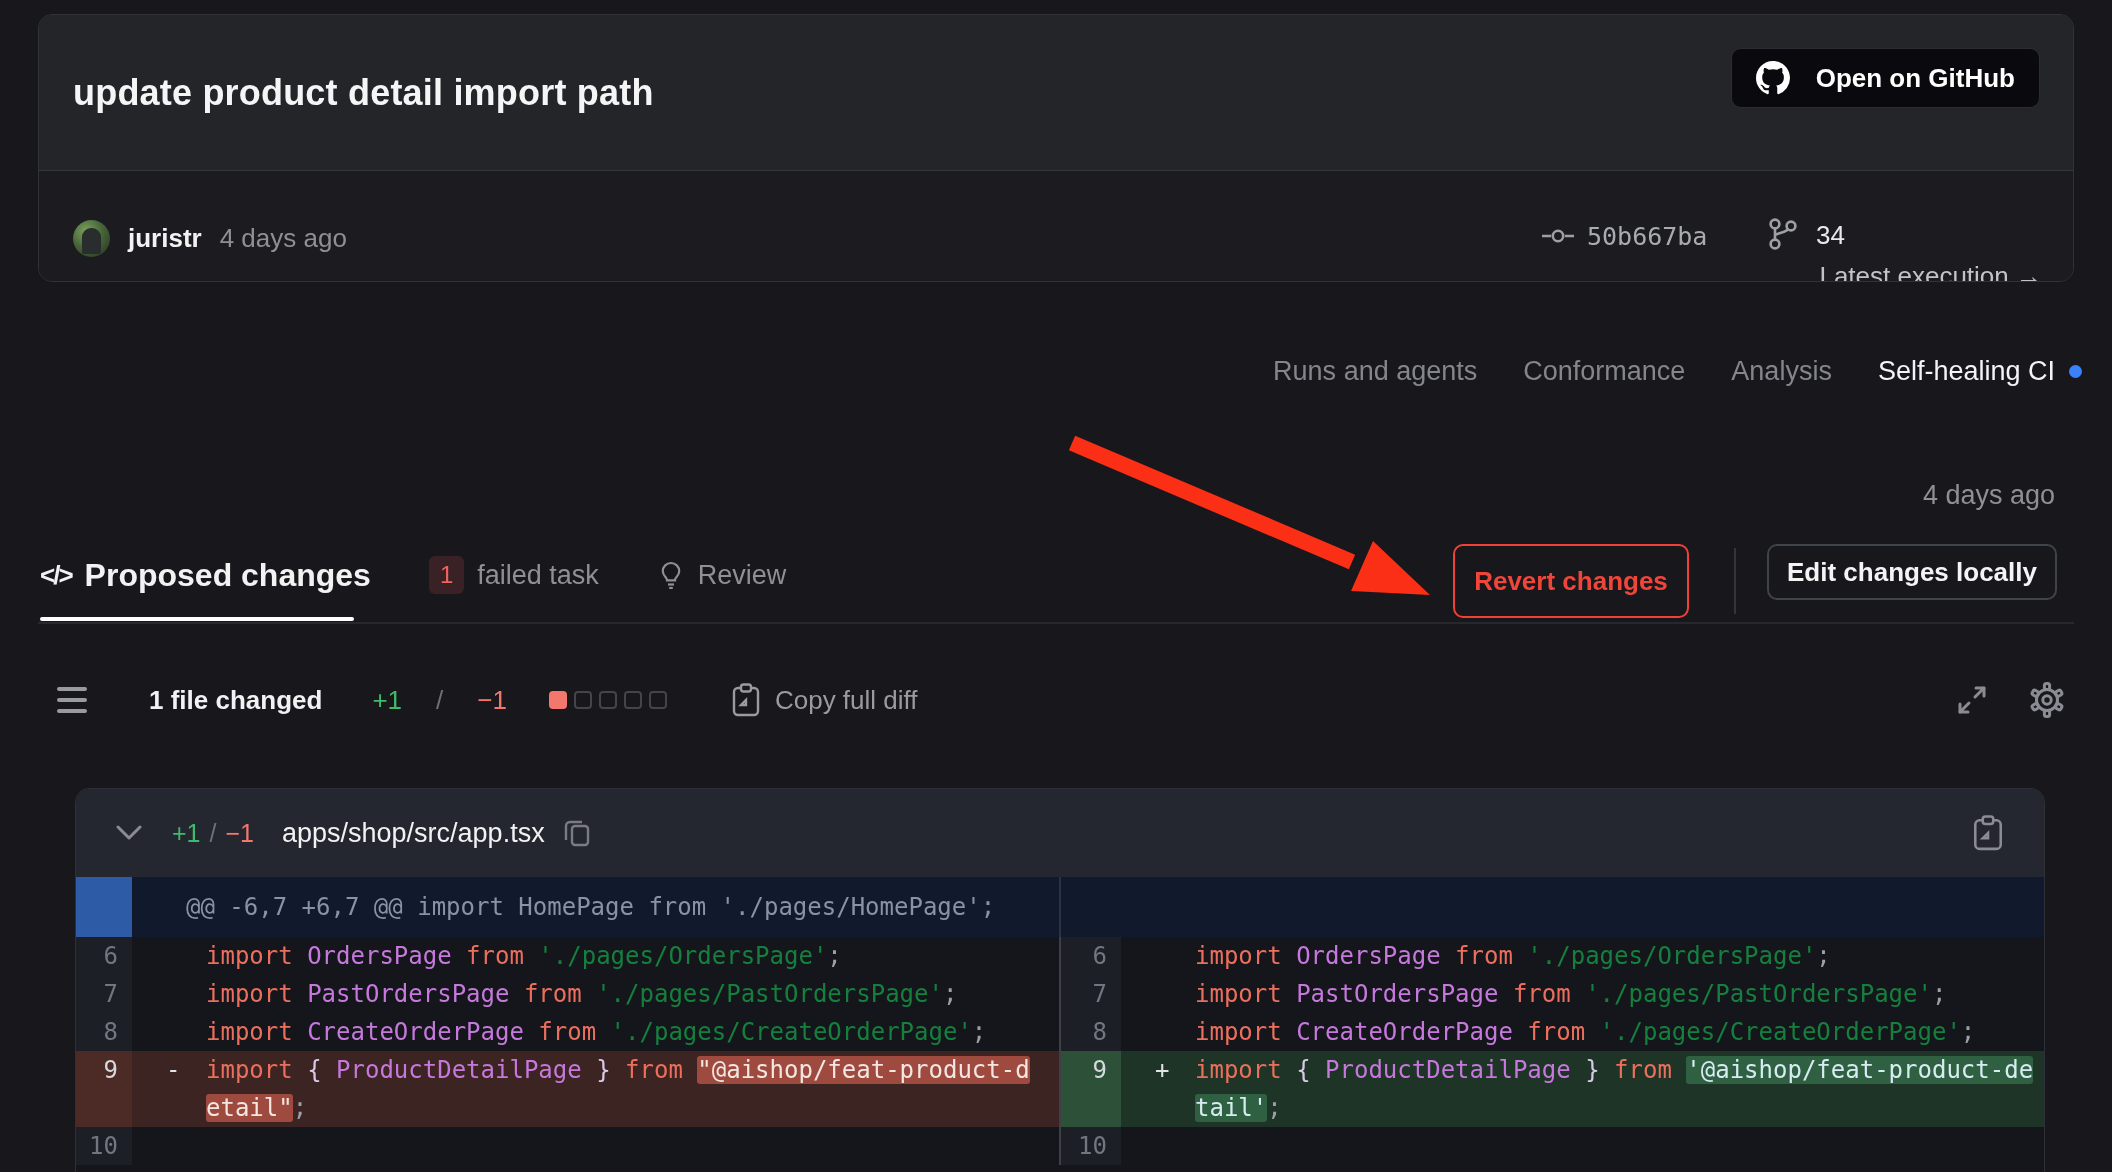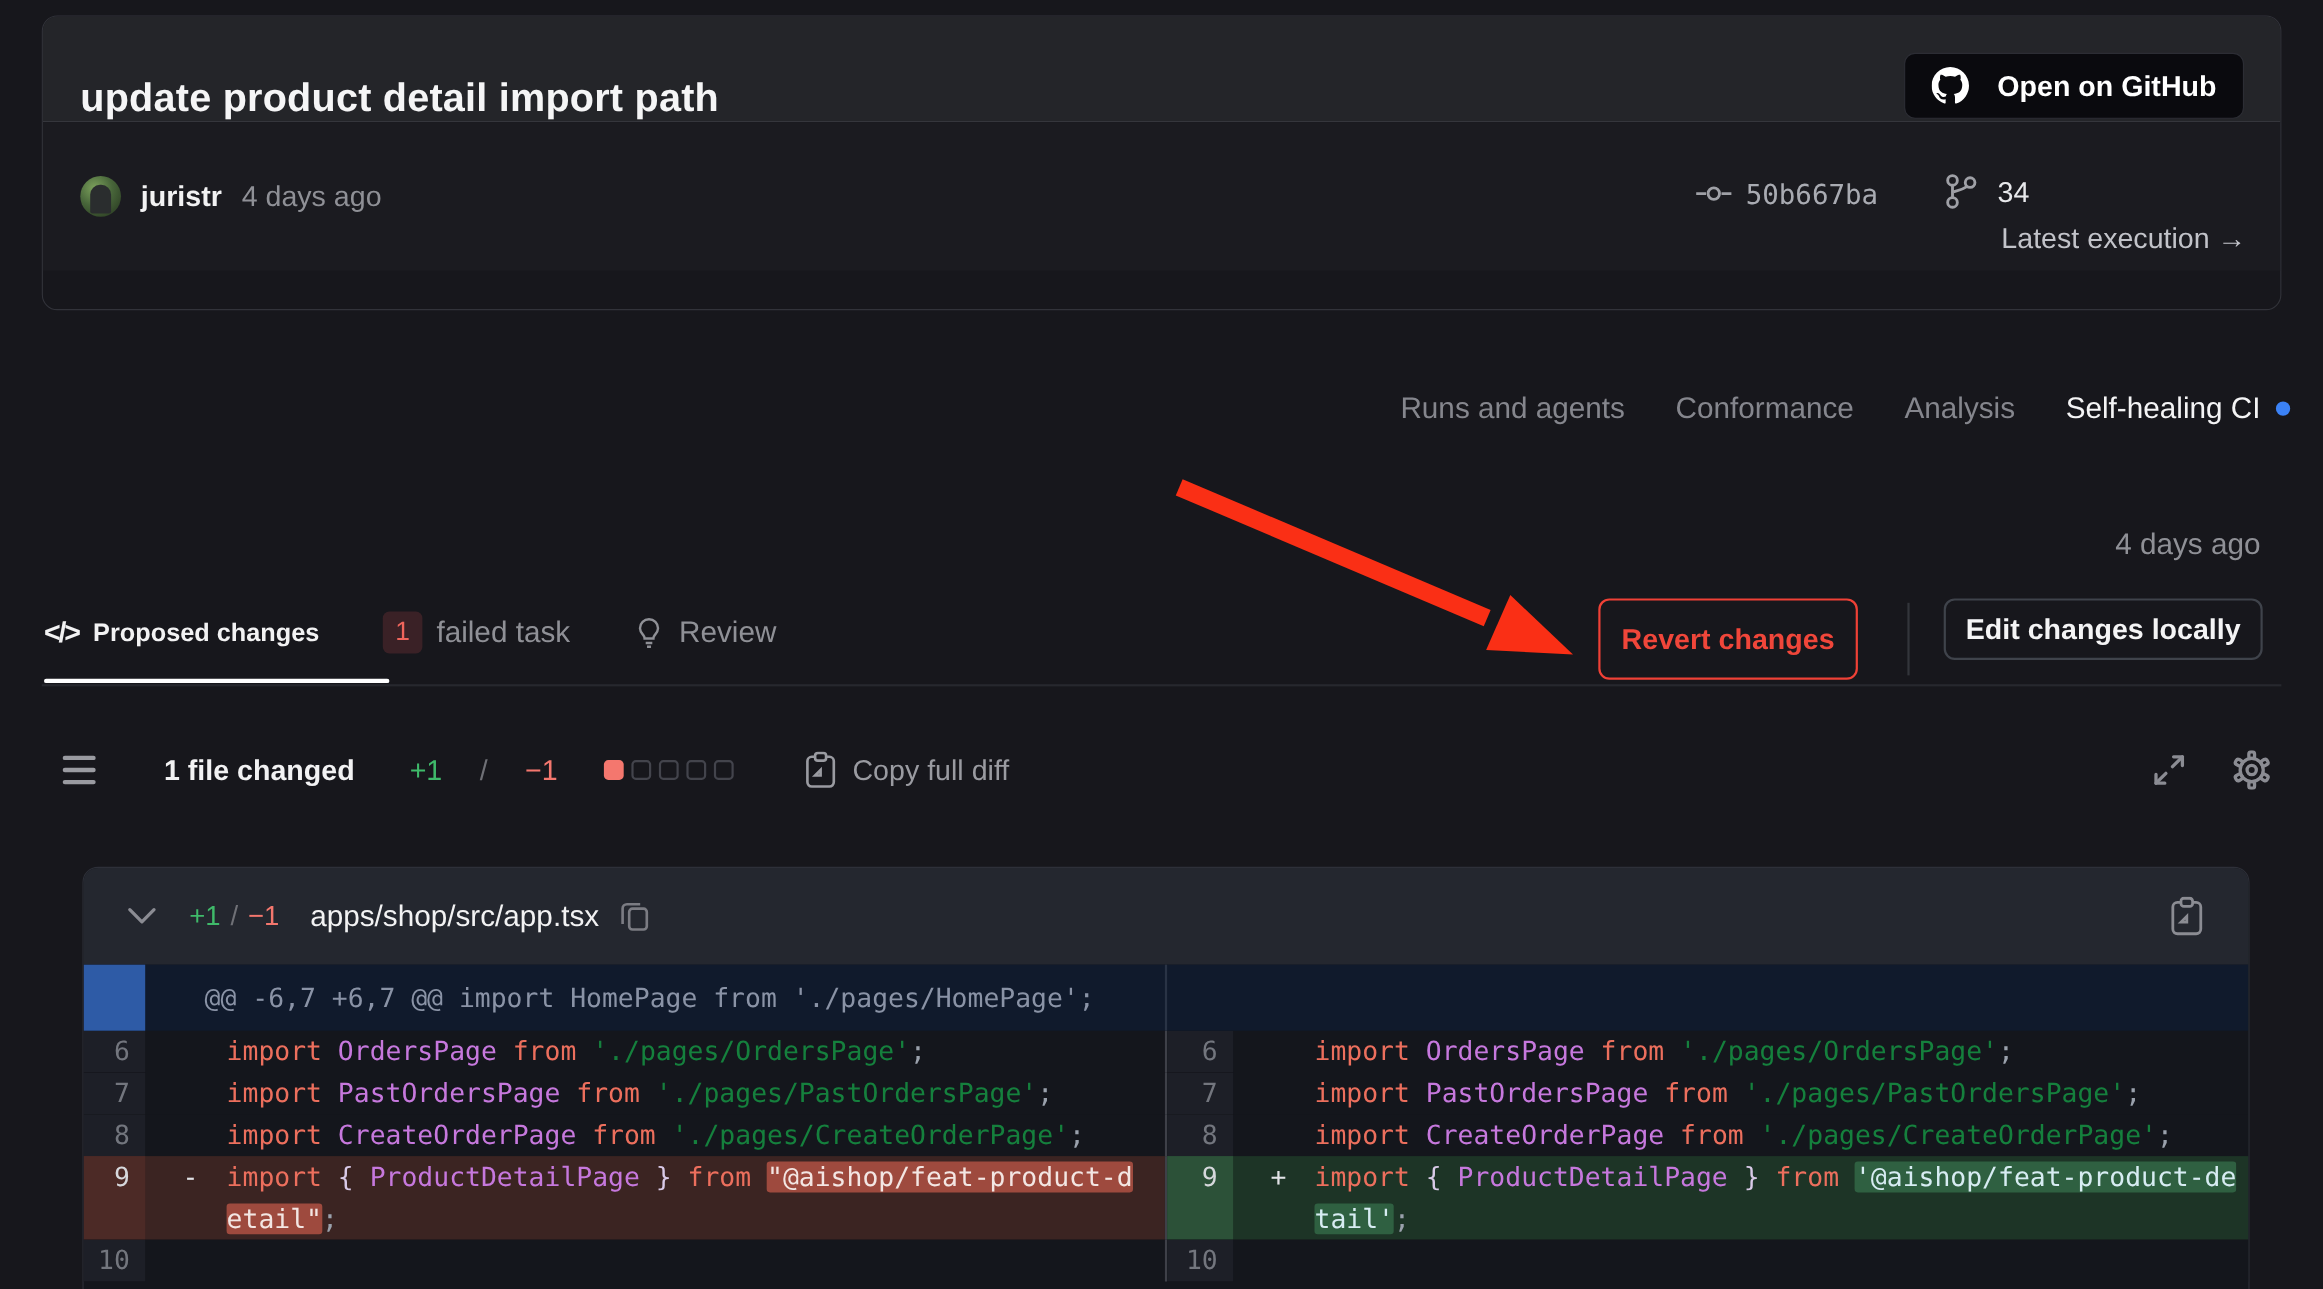--- a/index.html
+++ b/index.html
@@ -7,21 +7,21 @@
   body { font-family:"Liberation Sans", sans-serif; }
   .canvas {
     position:relative; width:2112px; height:1172px;
     background:#17171c; overflow:hidden; color:#f2f2f3;
   }
   
   .header-card {
     position:absolute; left:38px; top:14px; width:2036px; height:268px;
     border:1px solid #32333a; border-radius:14px; overflow:hidden;
   }
-  .hc-title-sec { height:96px; background:#242529; display:flex; align-items:flex-end;
+  .hc-title-sec { height:156px; background:#242529; display:flex; align-items:center;
     padding:0 34px; border-bottom:1px solid #35363c; position:relative; }
   .page-title { font-size:36px; font-weight:700; color:#f5f5f6; letter-spacing:.2px; }
   .gh-btn { position:absolute; right:33px; top:33px; height:60px; display:flex; align-items:center;
     gap:14px; background:#0a0a0e; border:1px solid #2c2d34; border-radius:10px; padding:0 24px; cursor:pointer; }
   .gh-btn svg { width:34px; height:34px; }
   .gh-label { font-size:26px; font-weight:700; color:#ffffff;margin-left:12px; }
   .hc-author-sec { height:135px; background:#1b1b20; position:relative; display:flex; align-items:center; padding:0 34px; }
   .avatar { width:37px; height:37px; border-radius:50%;
     background:radial-gradient(circle at 35% 30%, #7ca15c 0%, #48663a 45%, #24321d 100%); position:relative; overflow:hidden; flex:0 0 37px; }
   .avatar:after { content:""; position:absolute; left:9px; top:8px; width:19px; height:26px;
@@ -46,21 +46,21 @@
   .fix-vdiv { width:4px; height:60px; background:#3a3b41; border-radius:2px; margin:0 36px 0 26px; }
   .fix-title { font-size:34px; font-weight:700; color:#f5f5f6; }
   .help-icon { width:32px; height:32px; border:2px solid #6f7077; border-radius:50%; margin-left:20px;
     display:flex; align-items:center; justify-content:center; font-size:20px; font-weight:700; color:#8a8b91; cursor:pointer; }
   .fix-time { position:absolute; right:57px; top:480px; font-size:27px; color:#8f9096; }
   
   .tabs-hairline { position:absolute; left:38px; top:622px; width:2036px; height:2px; background:#27282e; }
   .tabs { position:absolute; left:40px; top:550px; height:50px; display:flex; align-items:center; gap:58px; }
   .tab { display:flex; align-items:center; gap:13px; cursor:pointer; }
   .tab-code-icon { font-size:26px; font-weight:700; color:#f2f2f3; letter-spacing:-2px; }
-  .tab-label-active { font-size:23px; font-weight:700; color:#f2f2f3; }
+  .tab-label-active { font-size:32px; font-weight:700; color:#f2f2f3; }
   .tab-label { font-size:27px; color:#8f9096; }
   .fail-badge { background:#3a2126; color:#ef655c; font-size:24px; border-radius:6px; padding:5px 11px; }
   .tab-underline { position:absolute; left:40px; top:617px; width:314px; height:4px; background:#ffffff; border-radius:2px; }
   .bulb { width:28px; height:28px; }
   
   .btn-revert { position:absolute; left:1453px; top:544px; width:236px; height:74px;
     background:transparent; border:2px solid #ef4136; border-radius:10px; color:#f0463a;
     font-size:26px; font-weight:600; font-family:"Liberation Sans",sans-serif; cursor:pointer; }
   .btn-vdiv { position:absolute; left:1734px; top:548px; width:2px; height:66px; background:#33353b; }
   .btn-edit { position:absolute; left:1767px; top:544px; width:290px; height:56px;

